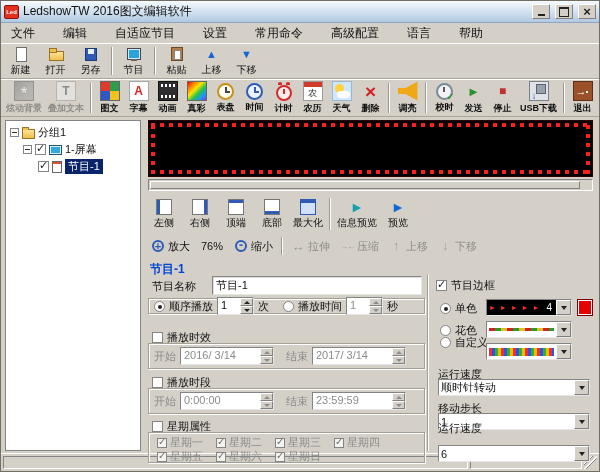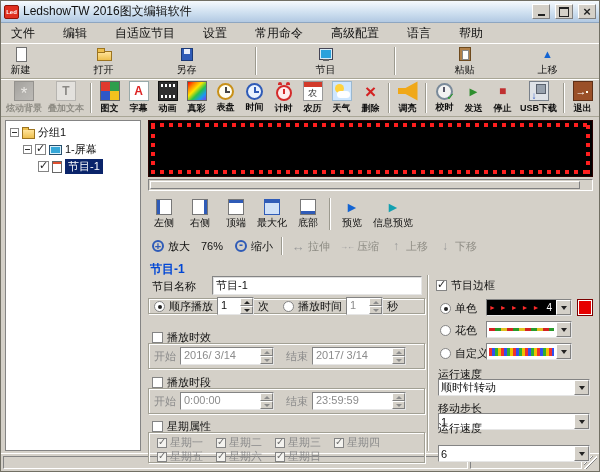--- a/index.html
+++ b/index.html
@@ -17,21 +17,21 @@
   .wbtn.min::after { content:""; width:7px; height:2px; background:#222; margin-top:7px; }
   .wbtn.max::after { content:""; width:8px; height:7px; border:1px solid #222; border-top-width:2px; }
   .wbtn.cls::after { content:"×"; font-size:13px; font-weight:bold; color:#222; line-height:1; }
 
   
   .menubar { height:20px; flex:none; display:flex; align-items:center; padding-left:2px; background:#d4d0c8;gap:12px; }
   .menu-item { padding:2px 8px; font-size:12px; color:#111; cursor:default; }
 
   
   .toolbar { flex:none; display:flex; align-items:center; padding:1px 2px; background:#d4d0c8; border-top:1px solid #fff; border-bottom:1px solid #a9a696; }
-  .tb1 { height:36px;gap:48px; }
+  .tb1 { height:36px; }
   .tb2 { height:38px; }
   .tb-btn { display:flex; flex-direction:column; align-items:center; justify-content:center; gap:1px; padding:1px 2px; border:1px solid transparent; color:#111; cursor:default; }
   .tb1 .tb-btn { min-width:35px; }
   .tb2 .tb-btn { min-width:29px; }
   .tb-btn .lbl { white-space:nowrap; }
   .tb1 .lbl { font-size:10px; }
   .tb2 .lbl { font-size:9px;font-weight:bold; }
   .tb-btn.disabled .lbl { color:#8f8d85; }
   .tb-btn.disabled .ic { filter:grayscale(1); opacity:.5; }
   .tsep { align-self:stretch; width:0; margin:2px 3px; border-left:1px solid #9c9a8f; border-right:1px solid #ffffff; }
@@ -379,35 +379,35 @@
           </span>
           <span class="tb-btn">
             <span class="ic align-right-icon"></span>
             <span class="lbl">右侧</span>
           </span>
           <span class="tb-btn">
             <span class="ic align-top-icon"></span>
             <span class="lbl">顶端</span>
           </span>
           <span class="tb-btn">
+            <span class="ic align-bottom-icon"></span>
+            <span class="lbl">底部</span>
+          </span>
+          <span class="tb-btn">
             <span class="ic maximize-icon"></span>
             <span class="lbl">最大化</span>
           </span>
+          <span class="tsep"></span>
           <span class="tb-btn">
-            <span class="ic align-bottom-icon"></span>
-            <span class="lbl">底部</span>
+            <span class="ic info-preview-icon"></span>
+            <span class="lbl">信息预览</span>
           </span>
-          <span class="tsep"></span>
           <span class="tb-btn">
             <span class="ic preview-icon"></span>
             <span class="lbl">预览</span>
-          </span>
-          <span class="tb-btn">
-            <span class="ic info-preview-icon"></span>
-            <span class="lbl">信息预览</span>
           </span>
       </div>
 
       <div class="zoom-tb">
         <span class="zm-btn">
           <span class="ic zoom-in-icon"></span>
           <span>放大</span>
         </span>
         <span class="zoom-level">76%</span>
         <span class="zm-btn">
@@ -577,21 +577,21 @@
           <span class="radio"></span>
           <span>花色</span>
         </div>
         <span class="combo" style="left:340px;top:46px;width:86px">
           <span class="cval">
               <i class="line-pat"></i>
             </span>
           <span class="dbtn"></span>
         </span>
 
-        <div class="chkrow" style="left:294px;top:71px">
+        <div class="chkrow" style="left:294px;top:60px">
           <span class="radio"></span>
           <span>自定义</span>
         </div>
         <span class="combo" style="left:340px;top:68px;width:86px">
           <span class="cval">
               <i class="multi-pat"></i>
             </span>
           <span class="dbtn"></span>
         </span>
 

